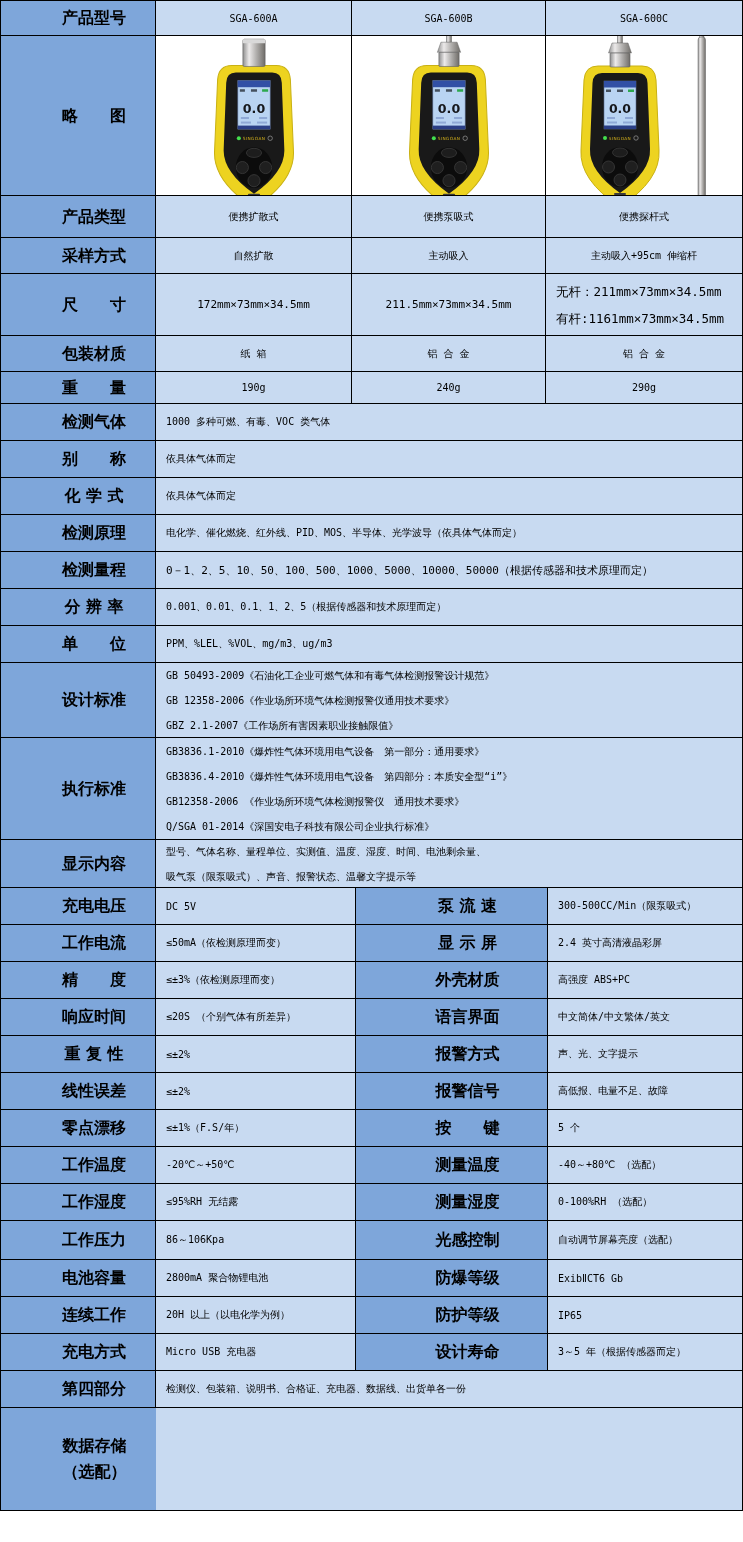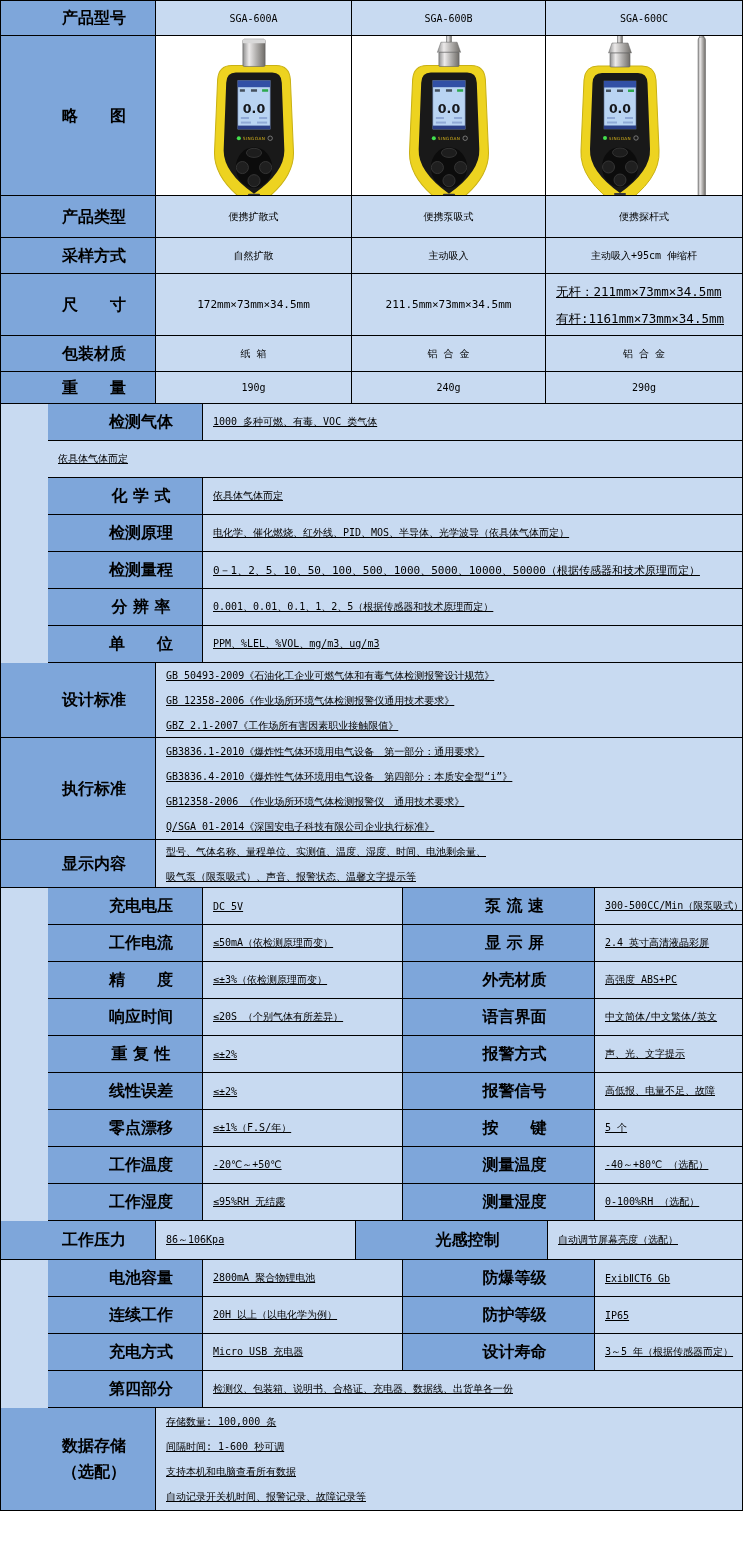--- a/index.html
+++ b/index.html
@@ -18,21 +18,21 @@
   .row{
     display:grid;
     border-bottom:1px solid var(--border);
   }
   .row:last-child{border-bottom:none;}
   .r4{grid-template-columns:155px 196px 194px 1fr;}
   .rs{grid-template-columns:155px 200px 192px 1fr;}
   .r2{grid-template-columns:155px 1fr;}
   .h35{height:35px;}  .h201{height:160px;} .h34{height:42px;}
   .h36{height:36px;}  .h62{height:62px;}   .h32{height:32px;}
-  .h37{height:37px;margin-left:47px;}  .h39{height:39px;}   .h75{height:75px;}
+  .h37{height:37px;}  .h39{height:39px;}   .h75{height:75px;}
   .h102{height:102px;}.h48{height:48px;}
   .cell{
     border-right:1px solid var(--border);
     display:flex;
     align-items:center;
     justify-content:center;
     overflow:hidden;
   }
   .cell:last-child{border-right:none;}
   .lbl{
@@ -45,21 +45,21 @@
     line-height:26px;
     padding-left:32px;
   }
   .val{
     background:var(--value-bg);
     font-size:10px;
     font-family:"DejaVu Sans Mono","DejaVu Sans",monospace;
     color:#000;
     white-space:nowrap;
   }
-  .left{justify-content:flex-start;padding:0 10px;text-decoration:underline;}
+  .left{justify-content:flex-start;padding:0 10px;}
   .multi{flex-direction:column;align-items:flex-start;justify-content:center;white-space:nowrap;}
   .multi div{line-height:25px;}
   .dim3{font-size:12.5px;}
   .dim3 div{line-height:27px;}
   .img-cell{background:var(--white);}
   .small-note{font-size:11px;}
 </style>
 </head>
 <body>
 
@@ -183,20 +183,21 @@
     <div class="cell val">190g</div>
     <div class="cell val">240g</div>
     <div class="cell val">290g</div>
   </div>
 
   <div class="row r2 h37">
     <div class="cell lbl">检测气体</div>
     <div class="cell val left">1000 多种可燃、有毒、VOC 类气体</div>
   </div>
   <div class="row r2 h37">
+    <div class="cell lbl">别　　称</div>
     <div class="cell val left">依具体气体而定</div>
   </div>
   <div class="row r2 h37">
     <div class="cell lbl">化 学 式</div>
     <div class="cell val left">依具体气体而定</div>
   </div>
   <div class="row r2 h37">
     <div class="cell lbl">检测原理</div>
     <div class="cell val left">电化学、催化燃烧、红外线、PID、MOS、半导体、光学波导（依具体气体而定）</div>
   </div>
@@ -322,21 +323,15 @@
   <div class="row r2 h37">
     <div class="cell lbl">第四部分</div>
     <div class="cell val left">检测仪、包装箱、说明书、合格证、充电器、数据线、出货单各一份</div>
   </div>
 
   <div class="row r2 h102">
     <div class="cell lbl">
       <div>数据存储</div>
       <div>（选配）</div>
     </div>
-    <div class="cell val multi left">
-      <div>存储数量: 100,000 条</div>
-      <div>间隔时间: 1-600 秒可调</div>
-      <div>支持本机和电脑查看所有数据</div>
-      <div>自动记录开关机时间、报警记录、故障记录等</div>
-    </div>
   </div>
 
 </div>
 
 </body></html>

